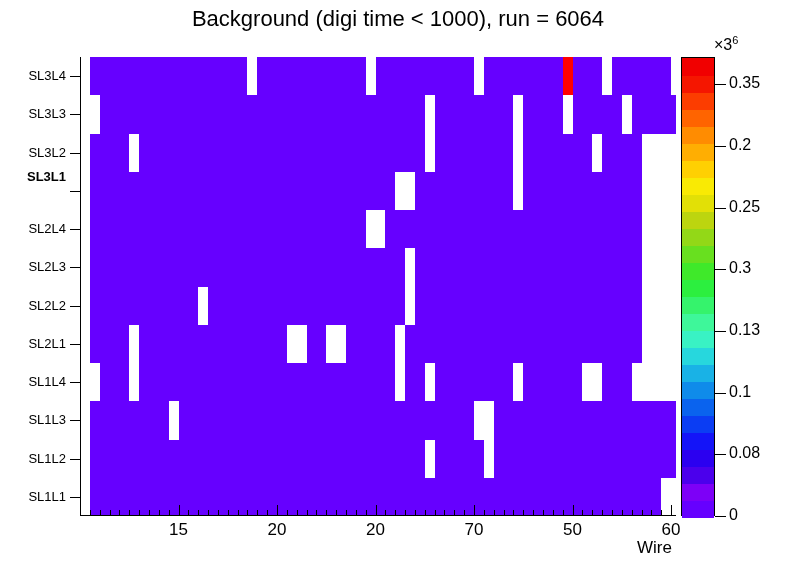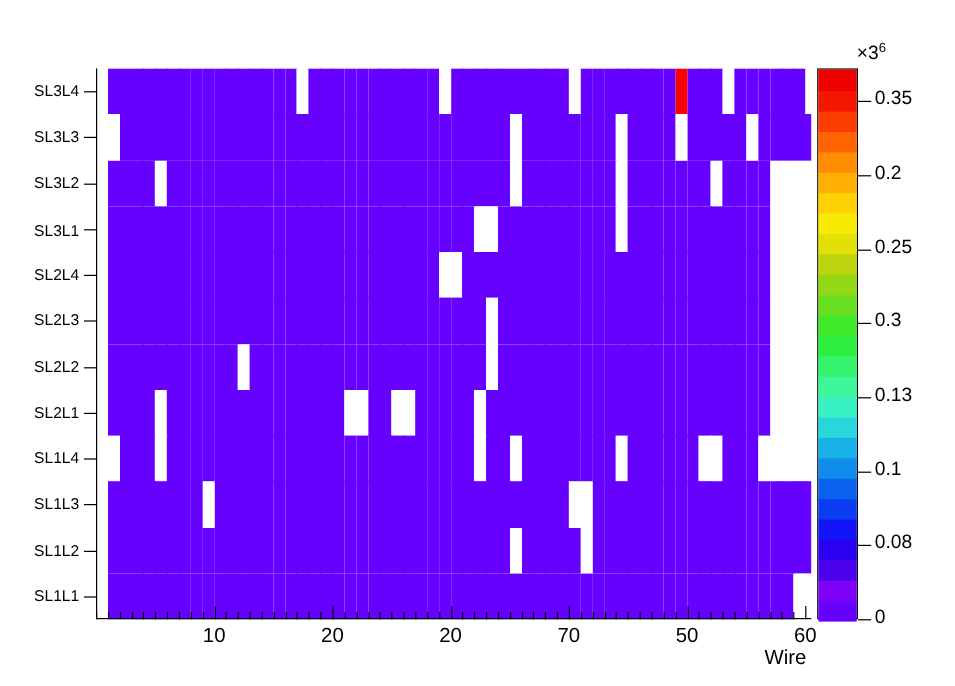--- a/index.html
+++ b/index.html
@@ -46,20 +46,21 @@
          border-top:1.5px solid #000;}
   .clabel{position:absolute;left:729px;font-size:16px;color:#000;}
   #cmult{position:absolute;left:714px;top:34px;font-size:16px;color:#000;}
   #cmult sup{font-size:11px;vertical-align:super;}
 </style>
 </head>
 <body>
 
 <div id="canvas">
 
+  <div class="title">Background (digi time &lt; 1000), run = 6064</div>
 
   <div id="plot">
     <div id="cells">
         <div class="cell" style="left: 0px; top: 0px; width: 10.4512px; height: 38.85px; background: rgb(255, 255, 255);"></div>
         <div class="cell" style="left: 9.85124px; top: 0px; width: 10.4512px; height: 38.85px; background: rgb(102, 0, 255);"></div>
         <div class="cell" style="left: 19.7025px; top: 0px; width: 10.4512px; height: 38.85px; background: rgb(102, 0, 255);"></div>
         <div class="cell" style="left: 29.5537px; top: 0px; width: 10.4512px; height: 38.85px; background: rgb(102, 0, 255);"></div>
         <div class="cell" style="left: 39.405px; top: 0px; width: 10.4512px; height: 38.85px; background: rgb(102, 0, 255);"></div>
         <div class="cell" style="left: 49.2562px; top: 0px; width: 10.4512px; height: 38.85px; background: rgb(102, 0, 255);"></div>
         <div class="cell" style="left: 59.1074px; top: 0px; width: 10.4512px; height: 38.85px; background: rgb(102, 0, 255);"></div>
@@ -803,21 +804,21 @@
       <div class="ylabel" style="top: 374.125px; left: 2px; width: 64px;">SL1L4</div>
       <div class="ytick" style="top: 343.875px;"></div>
       <div class="ylabel" style="top: 335.875px; left: 2px; width: 64px;">SL2L1</div>
       <div class="ytick" style="top: 305.625px;"></div>
       <div class="ylabel" style="top: 297.625px; left: 2px; width: 64px;">SL2L2</div>
       <div class="ytick" style="top: 267.375px;"></div>
       <div class="ylabel" style="top: 259.375px; left: 2px; width: 64px;">SL2L3</div>
       <div class="ytick" style="top: 229.125px;"></div>
       <div class="ylabel" style="top: 221.125px; left: 2px; width: 64px;">SL2L4</div>
       <div class="ytick" style="top: 190.875px;"></div>
-      <div class="ylabel" style="top: 185px; left: 2px; width: 64px;">SL3L1</div>
+      <div class="ylabel" style="top: 169px; left: 2px; width: 64px; font-weight: bold;">SL3L1</div>
       <div class="ytick" style="top: 152.625px;"></div>
       <div class="ylabel" style="top: 144.625px; left: 2px; width: 64px;">SL3L2</div>
       <div class="ytick" style="top: 114.375px;"></div>
       <div class="ylabel" style="top: 106.375px; left: 2px; width: 64px;">SL3L3</div>
       <div class="ytick" style="top: 76.125px;"></div>
       <div class="ylabel" style="top: 68.125px; left: 2px; width: 64px;">SL3L4</div>
     </div>
   <div id="xaxis">
       <div class="xtick" style="left: 80px; height: 6px; top: 510px;"></div>
       <div class="xtick" style="left: 89.8512px; height: 6px; top: 510px;"></div>
@@ -873,21 +874,21 @@
       <div class="xtick" style="left: 582.413px; height: 6px; top: 510px;"></div>
       <div class="xtick" style="left: 592.264px; height: 6px; top: 510px;"></div>
       <div class="xtick" style="left: 602.116px; height: 6px; top: 510px;"></div>
       <div class="xtick" style="left: 611.967px; height: 6px; top: 510px;"></div>
       <div class="xtick" style="left: 621.818px; height: 6px; top: 510px;"></div>
       <div class="xtick" style="left: 631.669px; height: 6px; top: 510px;"></div>
       <div class="xtick" style="left: 641.521px; height: 6px; top: 510px;"></div>
       <div class="xtick" style="left: 651.372px; height: 6px; top: 510px;"></div>
       <div class="xtick" style="left: 661.223px; height: 6px; top: 510px;"></div>
       <div class="xtick" style="left: 671.074px; height: 11px; top: 505px;"></div>
-      <div class="xlab" style="left: 153.512px; top: 520px; width: 50px;">10</div>
+      <div class="xlab" style="left: 153.512px; top: 520px; width: 50px;">15</div>
       <div class="xlab" style="left: 252.025px; top: 520px; width: 50px;">20</div>
       <div class="xlab" style="left: 350.537px; top: 520px; width: 50px;">20</div>
       <div class="xlab" style="left: 449.05px; top: 520px; width: 50px;">70</div>
       <div class="xlab" style="left: 547.562px; top: 520px; width: 50px;">50</div>
       <div class="xlab" style="left: 646.074px; top: 520px; width: 50px;">60</div>
     </div>
 
   <div class="axtitle" style="left:637px;top:538px;">Wire</div>
 
   <div id="cbar">

